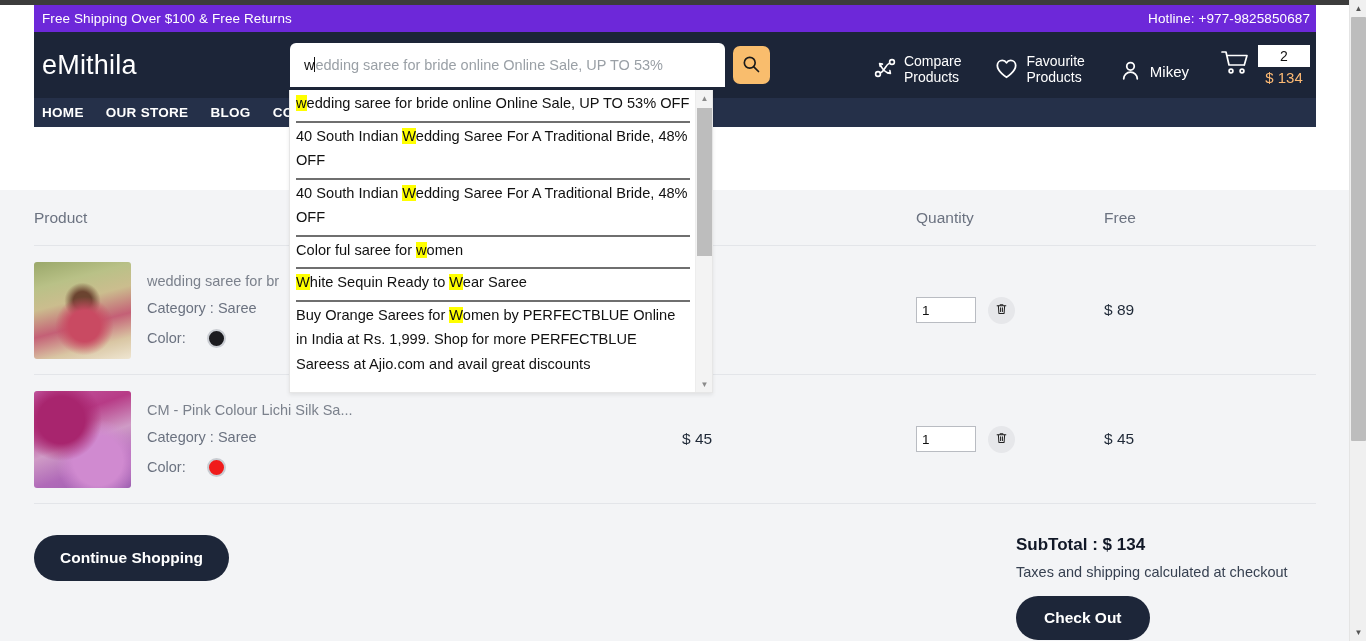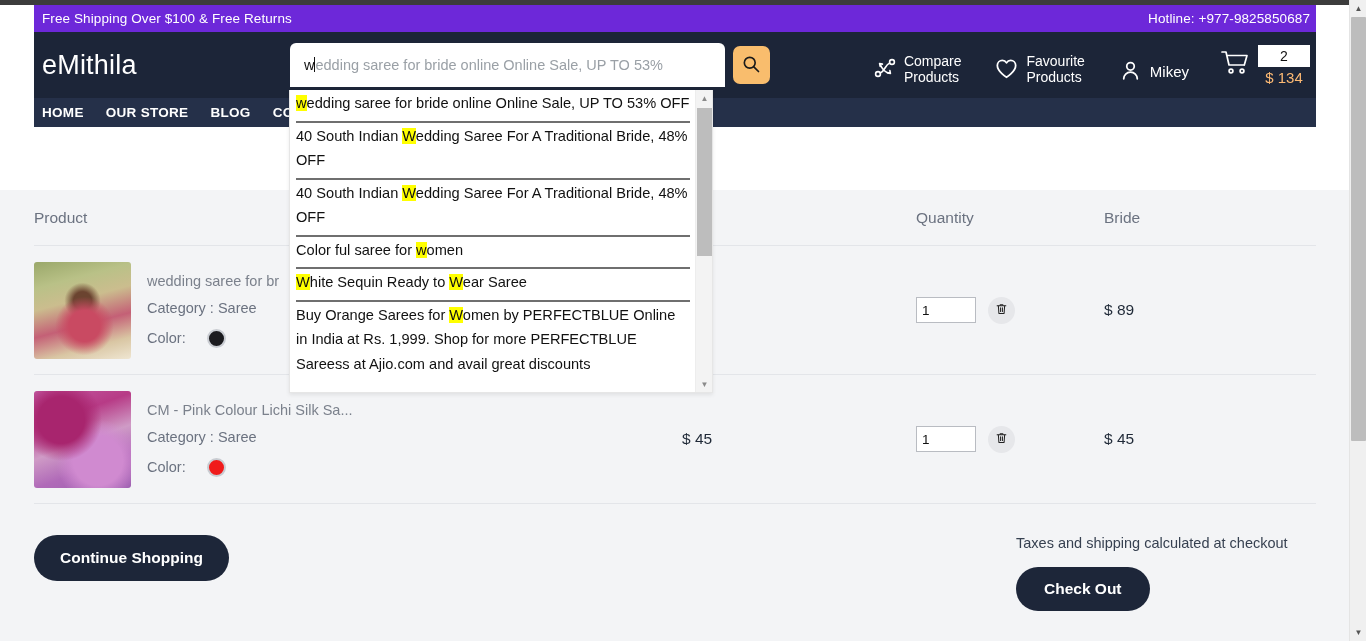--- a/index.html
+++ b/index.html
@@ -426,21 +426,21 @@
       </div>
     </div>
 
     <main class="main">
       <div class="cart-table">
 
         <div class="cart-head">
           <div class="col-product">Product</div>
           <div class="col-price"></div>
           <div class="col-qty">Quantity</div>
-          <div class="col-total">Bride</div>
+          <div class="col-total">Free</div>
         </div>
 
         <div class="cart-row">
           <div class="col-product prod-cell">
             <div class="thumb-img thumb-1"></div>
             <div class="prod-meta">
               <div class="prod-title">wedding saree for br</div>
               <div>Category : Saree</div>
               <div class="color-row">
                 <span>Color:</span>
@@ -491,20 +491,21 @@
               </span>
             </button>
           </div>
           <div class="col-total total-val">$ 45</div>
         </div>
       </div>
 
       <div class="cart-footer">
         <button class="btn-dark">Continue Shopping</button>
         <div class="summary">
+          <div class="sub-total">SubTotal : $ 134</div>
           <div class="tax-note">Taxes and shipping calculated at checkout</div>
           <button class="btn-dark btn-checkout">Check Out</button>
         </div>
       </div>
     </main>
 
   </div>
 
   <div class="win-scroll">
     <div class="arrow up">▲</div>

